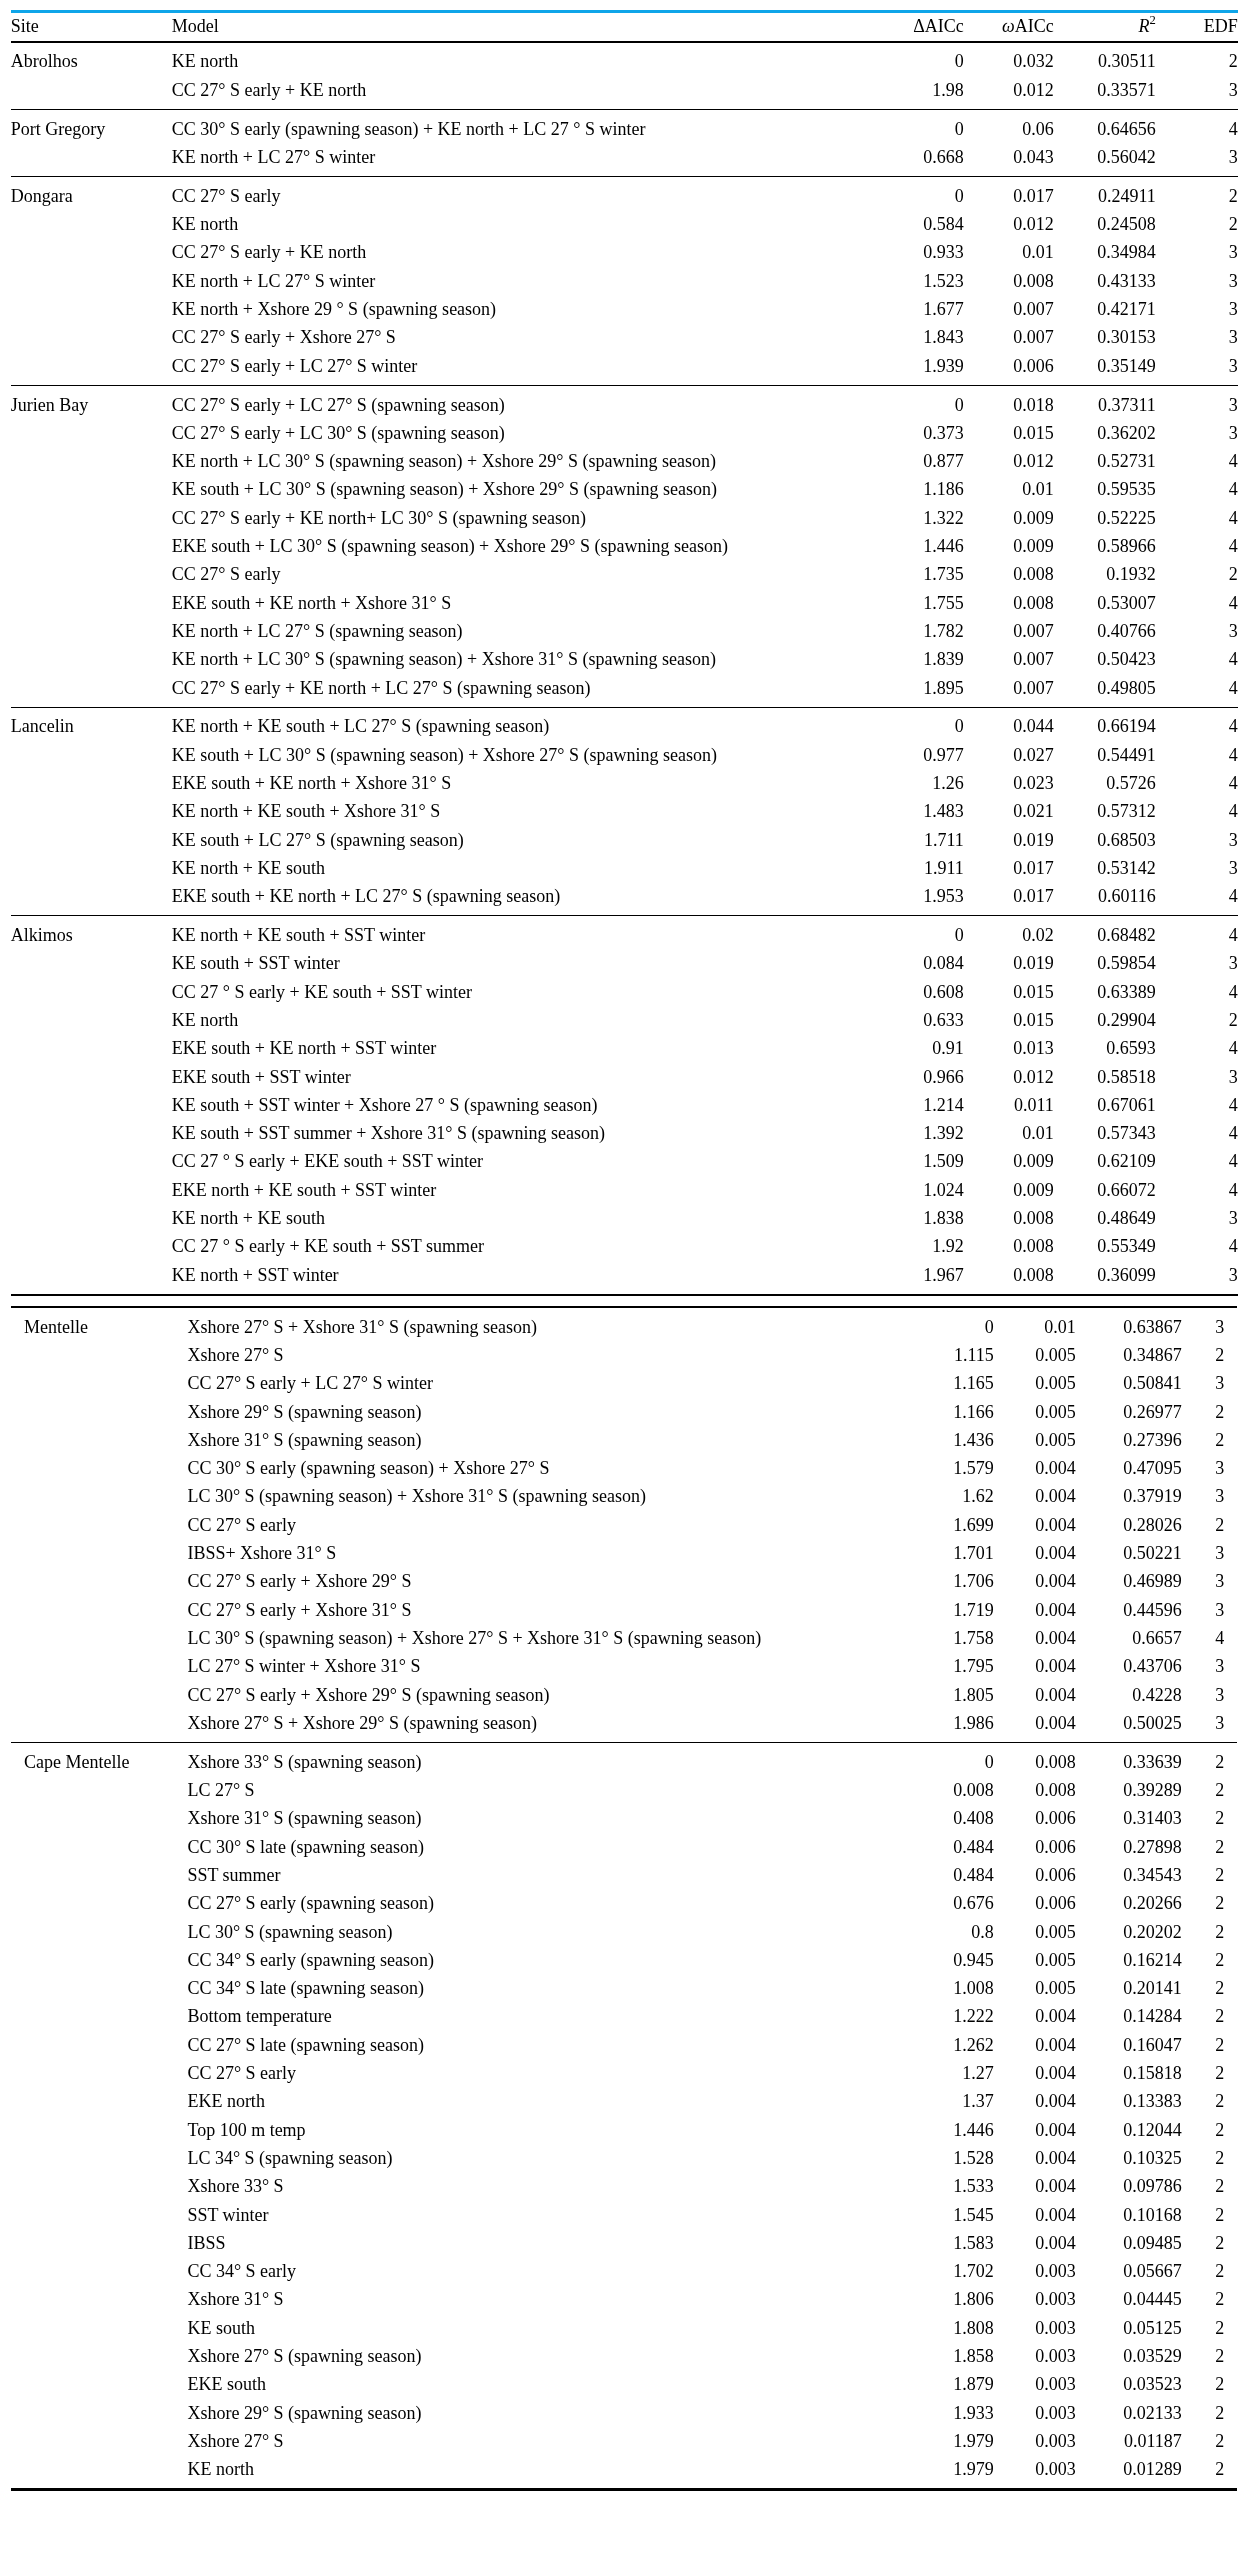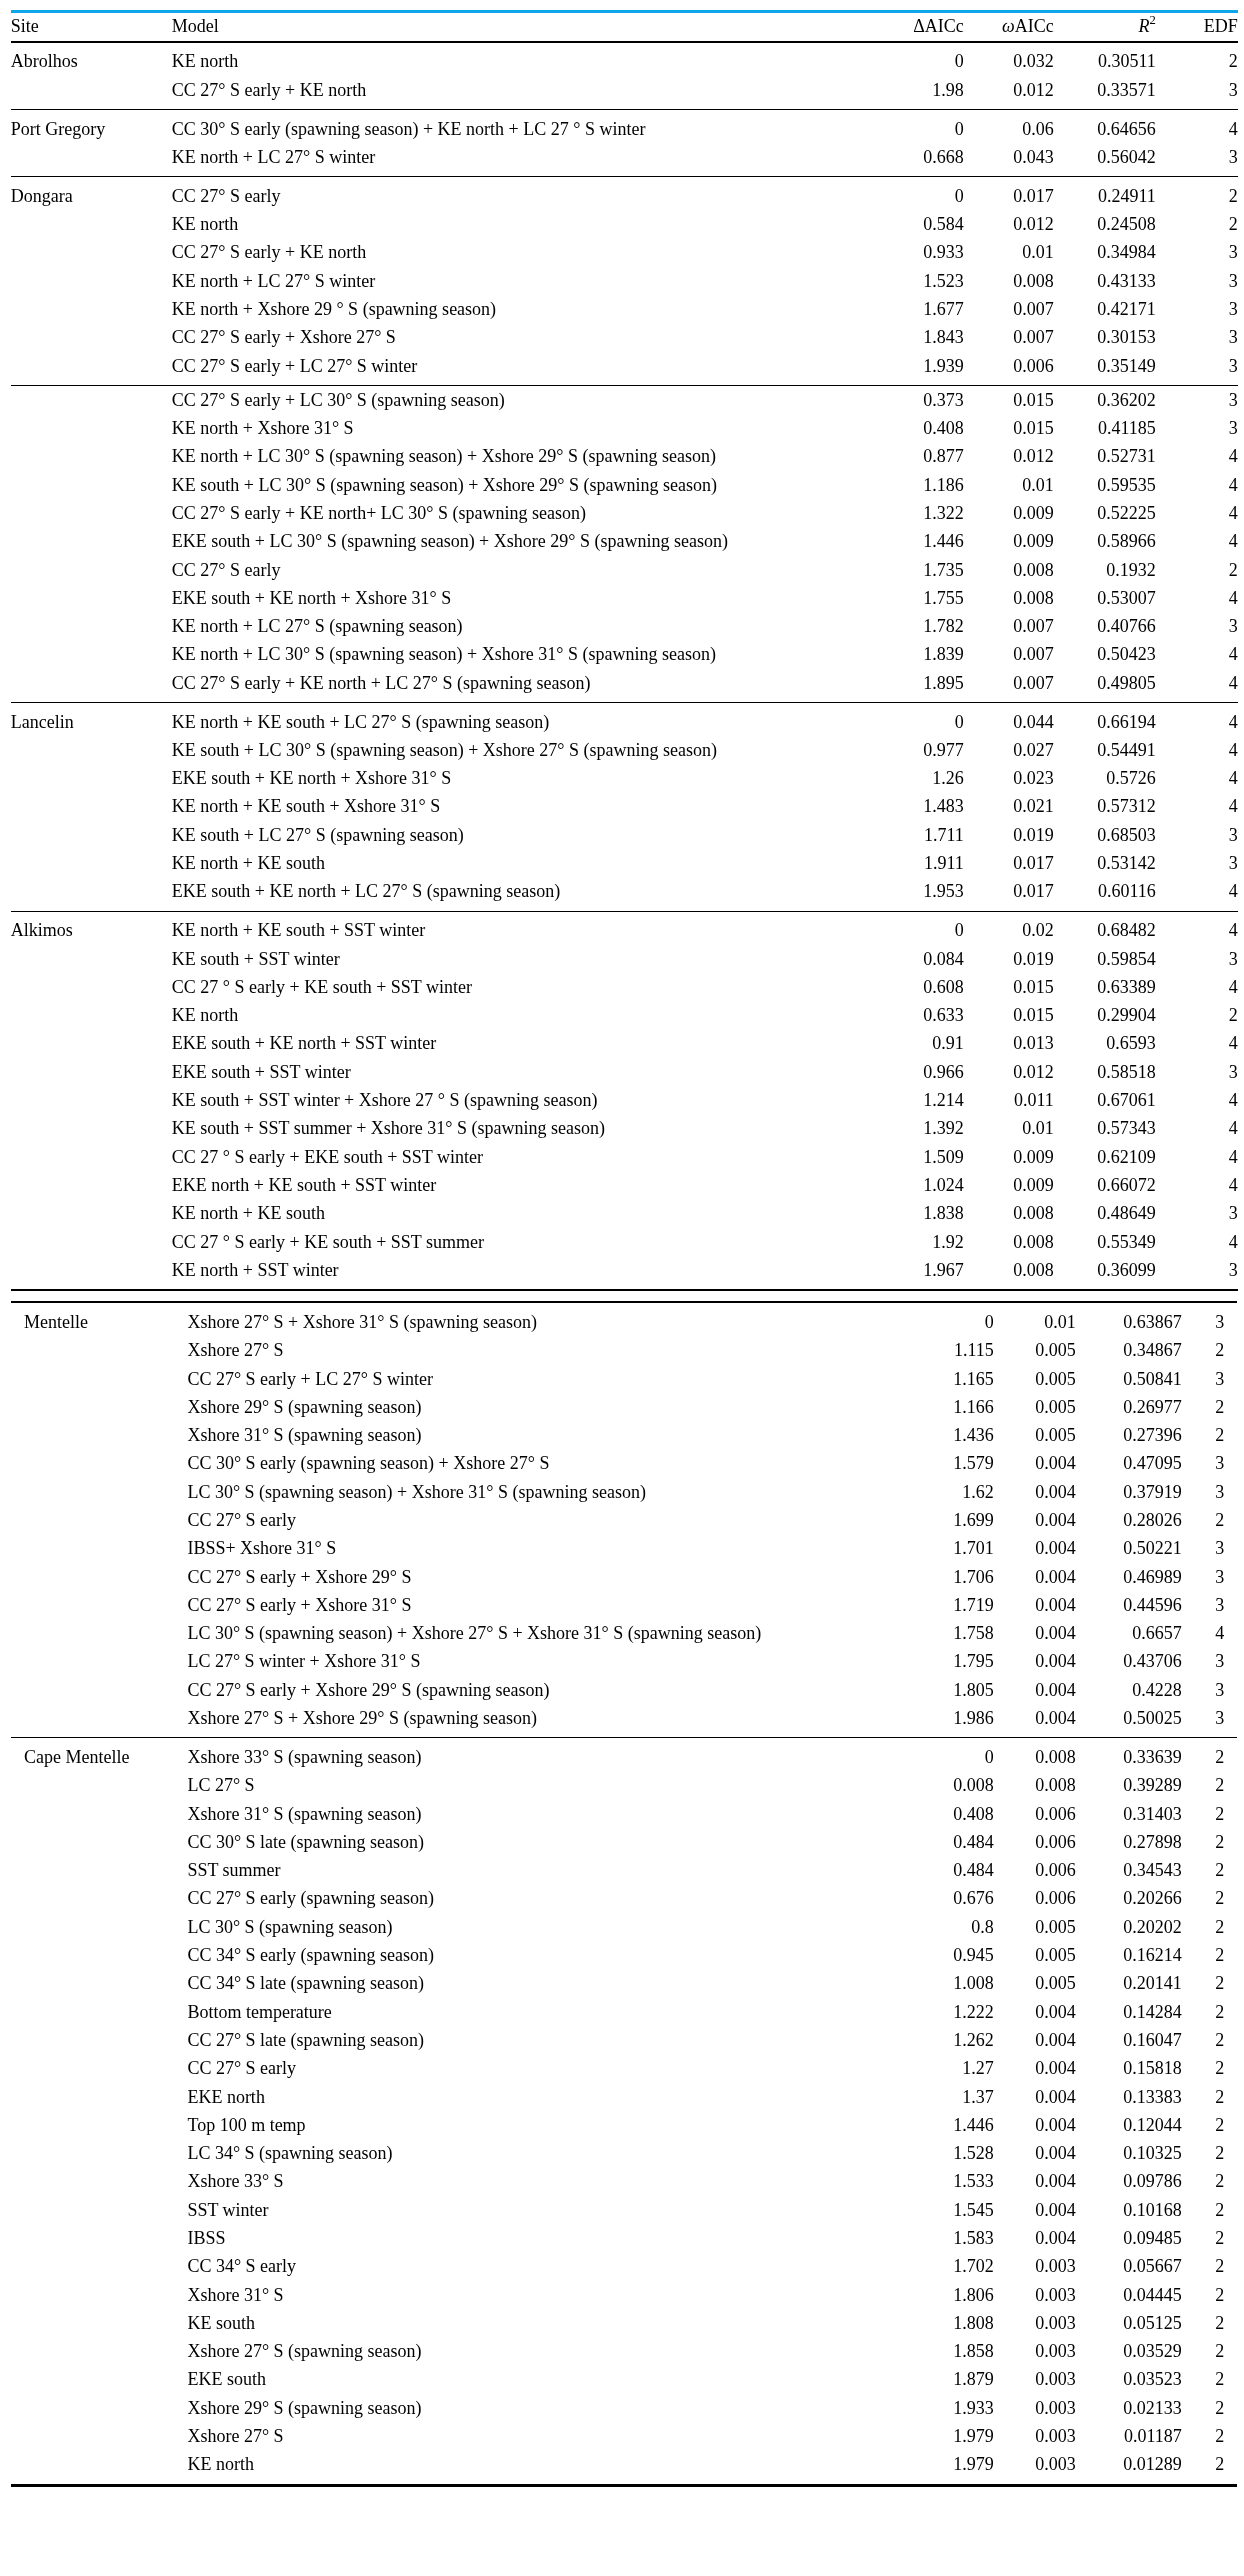--- a/index.html
+++ b/index.html
@@ -173,34 +173,34 @@
         <tr class="last-row">
           <td class="c-site"></td>
           <td class="c-model">CC 27° S early + LC 27° S winter</td>
           <td class="c-daicc num">1.939</td>
           <td class="c-waicc num">0.006</td>
           <td class="c-r2 num">0.35149</td>
           <td class="c-edf num">3</td>
         </tr>
       </tbody>
       <tbody class="section">
+        <tr class="first-row">
+          <td class="c-site">Jurien Bay</td>
+          <td class="c-model">CC 27° S early + LC 27° S (spawning season)</td>
+          <td class="c-daicc num">0</td>
+          <td class="c-waicc num">0.018</td>
+          <td class="c-r2 num">0.37311</td>
+          <td class="c-edf num">3</td>
+        </tr>
         <tr>
           <td class="c-site"></td>
           <td class="c-model">CC 27° S early + LC 30° S (spawning season)</td>
           <td class="c-daicc num">0.373</td>
           <td class="c-waicc num">0.015</td>
           <td class="c-r2 num">0.36202</td>
-          <td class="c-edf num">3</td>
-        </tr>
-        <tr>
-          <td class="c-site"></td>
-          <td class="c-model">KE north + Xshore 31° S</td>
-          <td class="c-daicc num">0.408</td>
-          <td class="c-waicc num">0.015</td>
-          <td class="c-r2 num">0.41185</td>
           <td class="c-edf num">3</td>
         </tr>
         <tr>
           <td class="c-site"></td>
           <td class="c-model">KE north + LC 30° S (spawning season) + Xshore 29° S (spawning season)</td>
           <td class="c-daicc num">0.877</td>
           <td class="c-waicc num">0.012</td>
           <td class="c-r2 num">0.52731</td>
           <td class="c-edf num">4</td>
         </tr>

